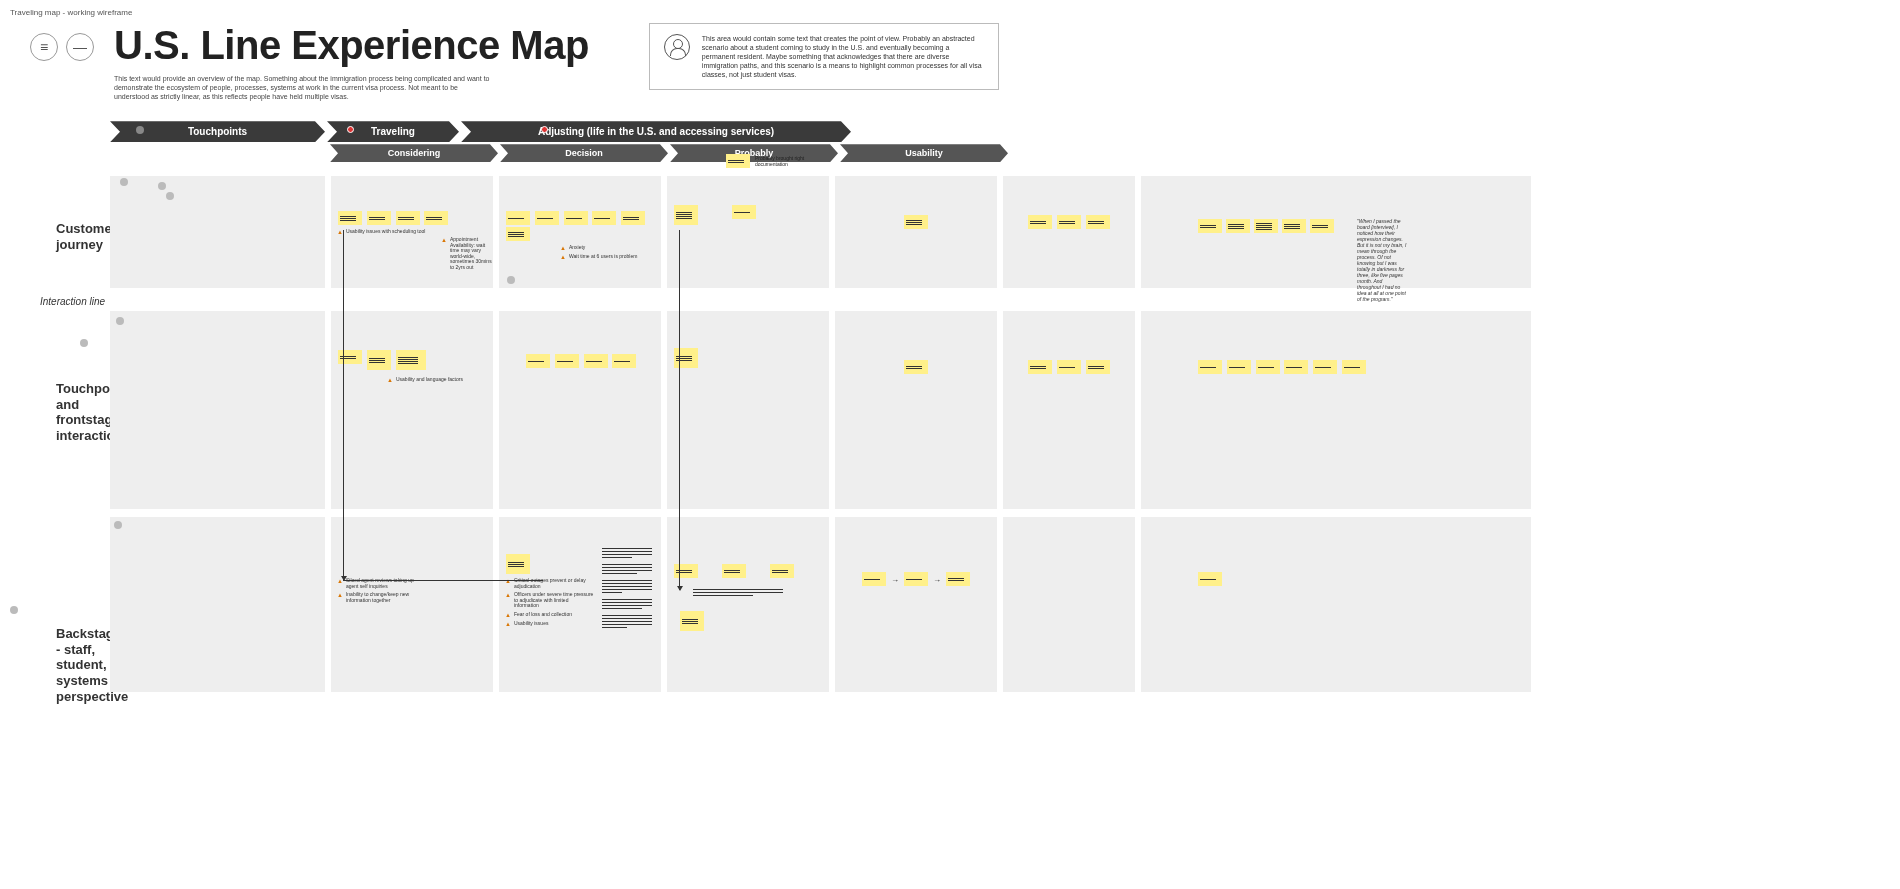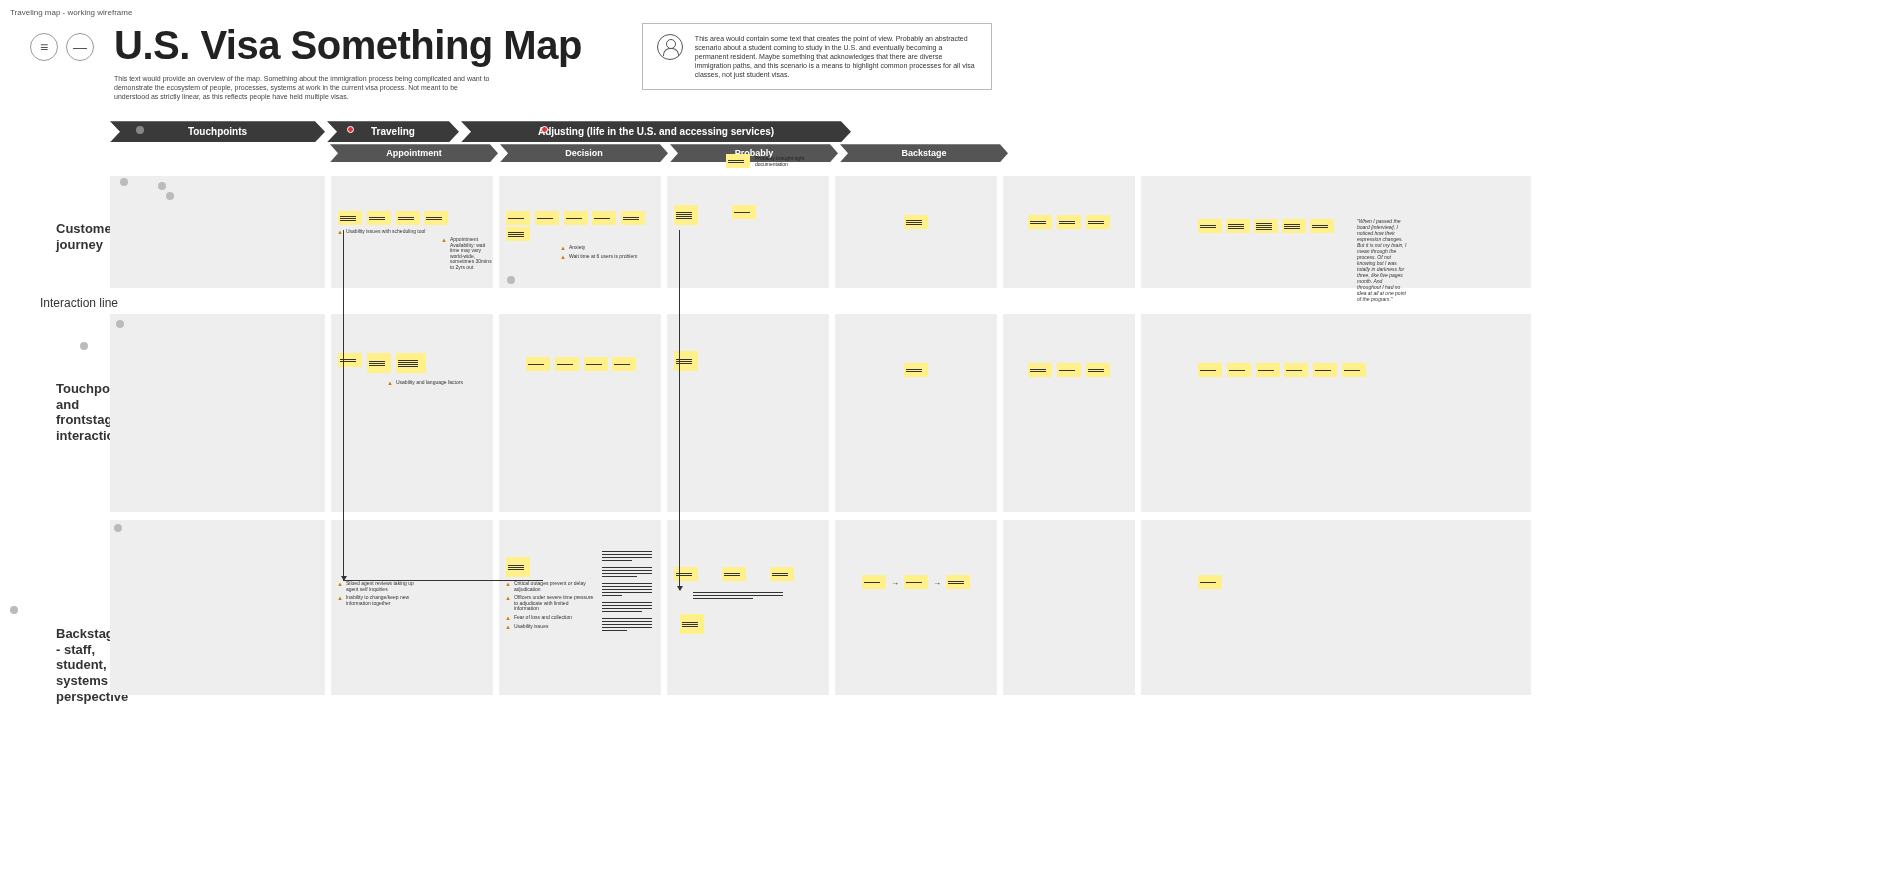--- a/index.html
+++ b/index.html
@@ -25,21 +25,21 @@
   .subphase { background: #555; color: #fff; font-weight: 700; font-size: 9px; text-align: center; padding: 4px 0; clip-path: polygon(0 0, calc(100% - 8px) 0, 100% 50%, calc(100% - 8px) 100%, 0 100%, 8px 50%); margin-right: 2px; flex: 1; }
   
   .dot { width: 8px; height: 8px; border-radius: 50%; background: #bbb; position: absolute; }
   .dot-r { background: #d33; border: 1.5px solid #fff; width: 7px; height: 7px; }
   
   
   .grid { margin-left: 30px; margin-top: 14px; position: relative; }
   .rowlabel { position: absolute; left: 16px; width: 65px; font-size: 13px; color: #333; line-height: 1.2; font-weight: bold; }
   .lane { display: flex; gap: 6px; margin-left: 70px; margin-bottom: 8px; }
   .cell { background: #eee; position: relative; padding: 6px; }
-  .divider-label { font-size: 12px; color: #333; margin: 4px 0 4px 0; }
+  .divider-label { font-size: 10px; color: #333; margin: 4px 0 4px 0; font-style: italic; }
   
   .sticky { background: #fff08a; width: 24px; height: 14px; display: inline-flex; flex-direction: column; justify-content: center; gap: 1px; padding: 2px; margin: 1px; vertical-align: top; }
   .sticky span { height: 1px; background: #333; width: 80%; }
   .sticky.tall { height: 20px; }
   .sticky.wide { width: 30px; }
   
   .warn { display: flex; align-items: flex-start; gap: 3px; margin-top: 3px; }
   .warn::before { content: "▲"; color: #d97706; font-size: 6px; }
   .warn-text { font-size: 5px; color: #333; line-height: 1.1; max-width: 80px; }
   
@@ -56,21 +56,21 @@
 
 <div class="page">
   <div class="breadcrumb">Traveling map - working wireframe</div>
 
   <div class="header">
     <div class="circles">
       <div class="circ-btn">≡</div>
       <div class="circ-btn">—</div>
     </div>
     <div class="title-block">
-      <h1>U.S. Visa Something Map</h1>
+      <h1>U.S. Line Experience Map</h1>
       <div class="overview">This text would provide an overview of the map. Something about the immigration process being complicated and want to demonstrate the ecosystem of people, processes, systems at work in the current visa process. Not meant to be understood as strictly linear, as this reflects people have held multiple visas.</div>
     </div>
     <div class="pov-box">
       <div class="user-ico"></div>
       <div class="pov-text">This area would contain some text that creates the point of view. Probably an abstracted scenario about a student coming to study in the U.S. and eventually becoming a permanent resident. Maybe something that acknowledges that there are diverse immigration paths, and this scenario is a means to highlight common processes for all visa classes, not just student visas.</div>
     </div>
   </div>
 
   <div style="position:relative">
     <div class="phasebar">
@@ -81,24 +81,24 @@
       <div class="phase" style="width:132px; position:relative">
         <div class="dot dot-r" style="left:20px; top:5px"></div>
         <span>Traveling</span>
       </div>
       <div class="phase" style="width:390px; position:relative">
         <div class="dot dot-r" style="left:80px; top:5px"></div>
         <span>Adjusting (life in the U.S. and accessing services)</span>
       </div>
     </div>
     <div class="subphasebar">
-      <div class="subphase">Appointment</div>
+      <div class="subphase">Considering</div>
       <div class="subphase">Decision</div>
       <div class="subphase">Probably</div>
-      <div class="subphase">Backstage</div>
+      <div class="subphase">Usability</div>
     </div>
 
     <div style="position:absolute; left:715px; top:32px; display:flex; align-items:center; gap:4px">
       <div class="sticky">
           <span></span>
           <span></span>
         </div>
       <div style="font-size:5px; width:50px">Probably brought right documentation</div>
     </div>
   </div>

